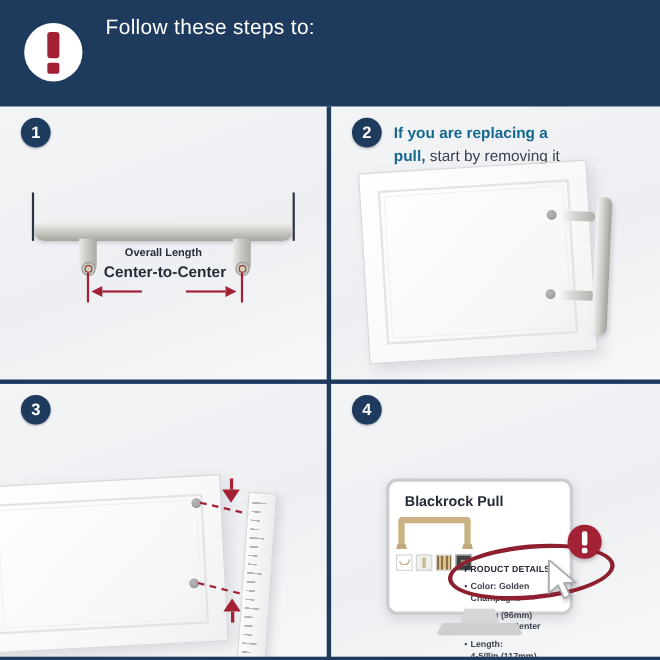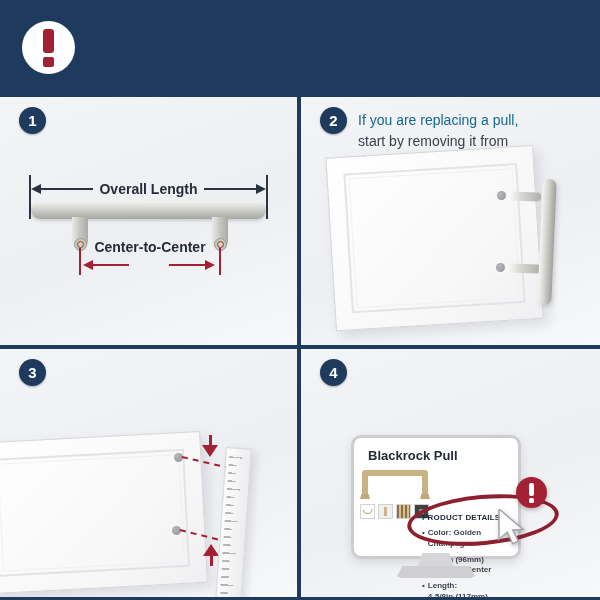--- a/index.html
+++ b/index.html
@@ -29,32 +29,32 @@
         background:linear-gradient(160deg,#f3f4f6 0%,#edeff2 55%,#f7f8f9 100%);}
   .q1{left:0;top:97px;width:297px;height:248px;}
   .q2{left:301px;top:97px;width:299px;height:248px;}
   .q3{left:0;top:349px;width:297px;height:248px;}
   .q4{left:301px;top:349px;width:299px;height:248px;}
 
   .badge{position:absolute;left:19px;top:10px;width:27px;height:27px;border-radius:50%;
          background:#1E3A5C;color:#fff;font-size:15px;font-weight:700;
          display:flex;align-items:center;justify-content:center;box-shadow:0 1px 2px rgba(20,30,50,.35);}
   .heading{position:absolute;left:57px;top:13px;font-size:14px;line-height:1.5;color:#3A4150;}
-  .blue{color:#15688E;font-weight:400;}
+  .blue{color:#15688E;font-weight:700;}
   .blue-u{color:#15688E;font-weight:700;text-decoration:underline;}
   .ital{font-style:italic;}
 
   
   .tick{position:absolute;width:2px;height:44px;background:#2B3240;top:78px;}
   .tick-l{left:29px;} .tick-r{left:266px;}
   .dim-row{position:absolute;left:31px;top:84px;width:235px;display:flex;align-items:center;}
   .dim-line{flex:1;height:2px;background:#2B3240;}
   .arr-l{width:0;height:0;border-top:5px solid transparent;border-bottom:5px solid transparent;border-right:10px solid #2B3240;}
   .arr-r{width:0;height:0;border-top:5px solid transparent;border-bottom:5px solid transparent;border-left:10px solid #2B3240;}
-  .dim-label{padding:0 6px;font-size:14px;font-weight:700;color:#252C39;white-space:nowrap;}
+  .dim-label{padding:0 6px;font-size:10px;font-weight:700;color:#252C39;white-space:nowrap;margin-top:44px;}
   .pull-bar{position:absolute;left:31px;top:104px;width:235px;height:18px;border-radius:9px;
             background:linear-gradient(180deg,#f3f3f1 0%,#dadad6 35%,#bebeb9 70%,#a7a7a1 100%);
             box-shadow:0 2px 3px rgba(100,105,115,.25);}
   .pull-post{position:absolute;top:120px;width:16px;height:32px;border-radius:0 0 8px 8px;
              background:linear-gradient(90deg,#e9e9e6,#c6c6c1 50%,#abab a5);
              background:linear-gradient(90deg,#e9e9e6,#c6c6c1 50%,#ababa5);}
   .post-1{left:72px;} .post-2{left:212px;}
   .post-hole{position:absolute;top:141px;width:11px;height:11px;border-radius:50%;background:#c7c7c2;
              border:1px solid #9a9a94;display:flex;align-items:center;justify-content:center;}
   .hole-1{left:74px;} .hole-2{left:214px;}
@@ -151,20 +151,21 @@
 <body>
 
 <div class="stage">
 
   <div class="header">
     <div class="alert-circle">
       <div class="alert-bar"></div>
       <div class="alert-dot"></div>
     </div>
     <div class="header-text">
+      <div class="header-line1">Follow these steps to:</div>
     </div>
   </div>
 
   <div class="quad q1">
     <div class="badge">1</div>
 
     <div class="tick tick-l"></div>
     <div class="tick tick-r"></div>
     <div class="dim-row">
       <div class="arr-l"></div>

